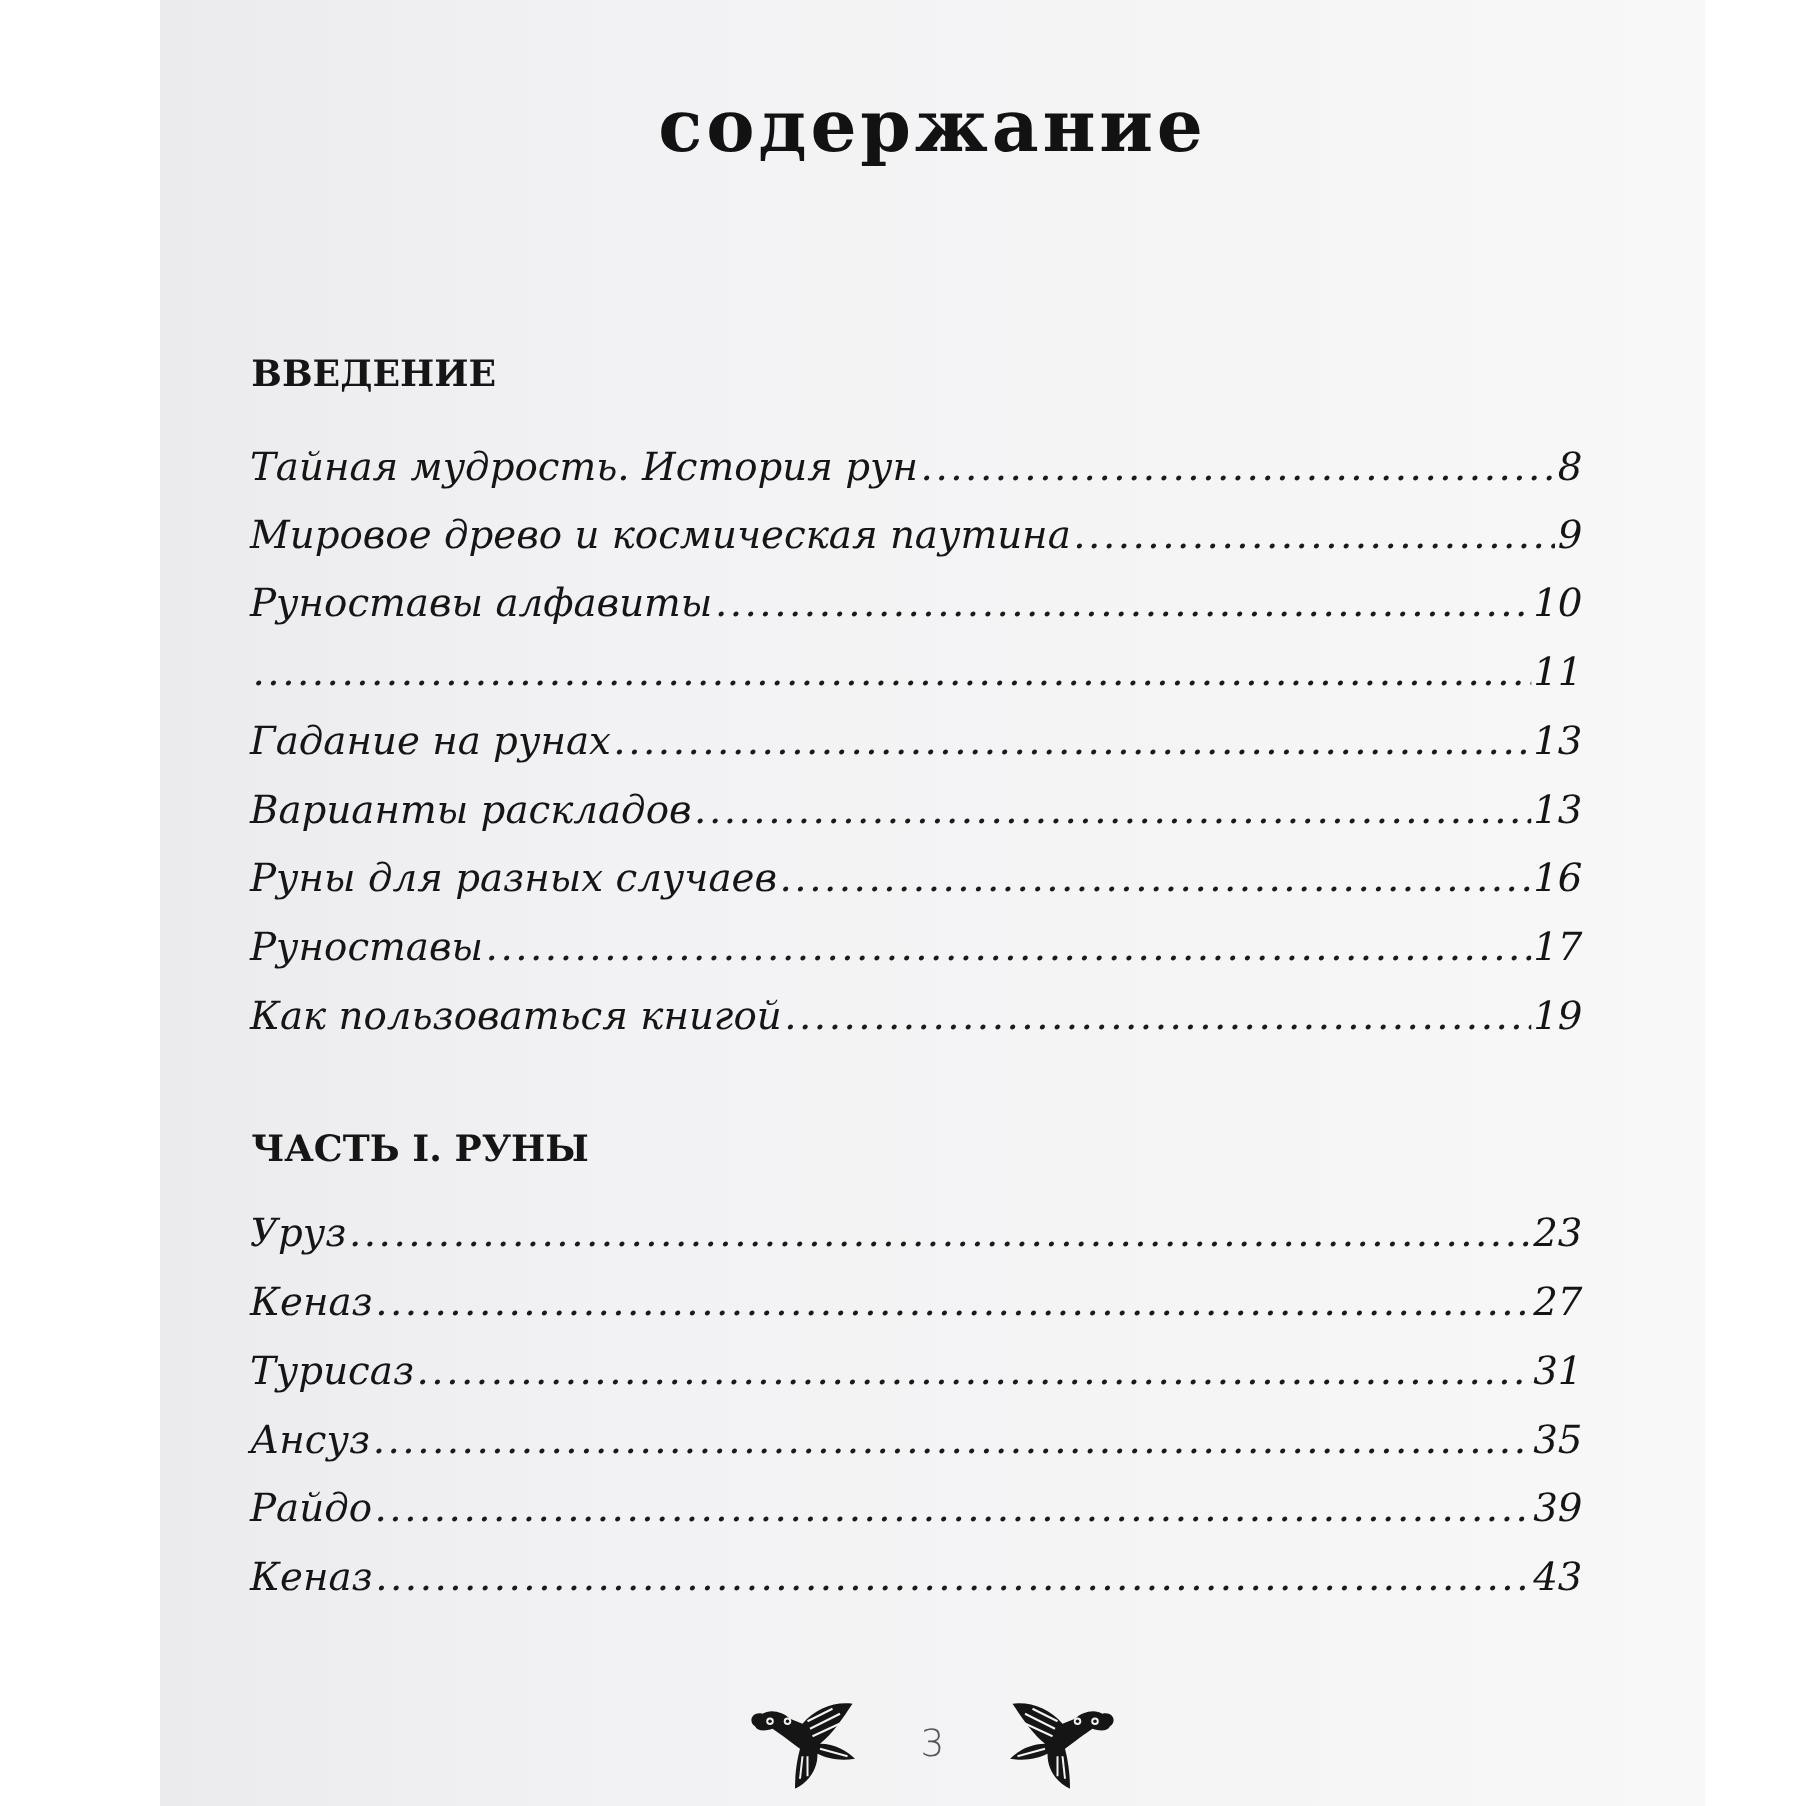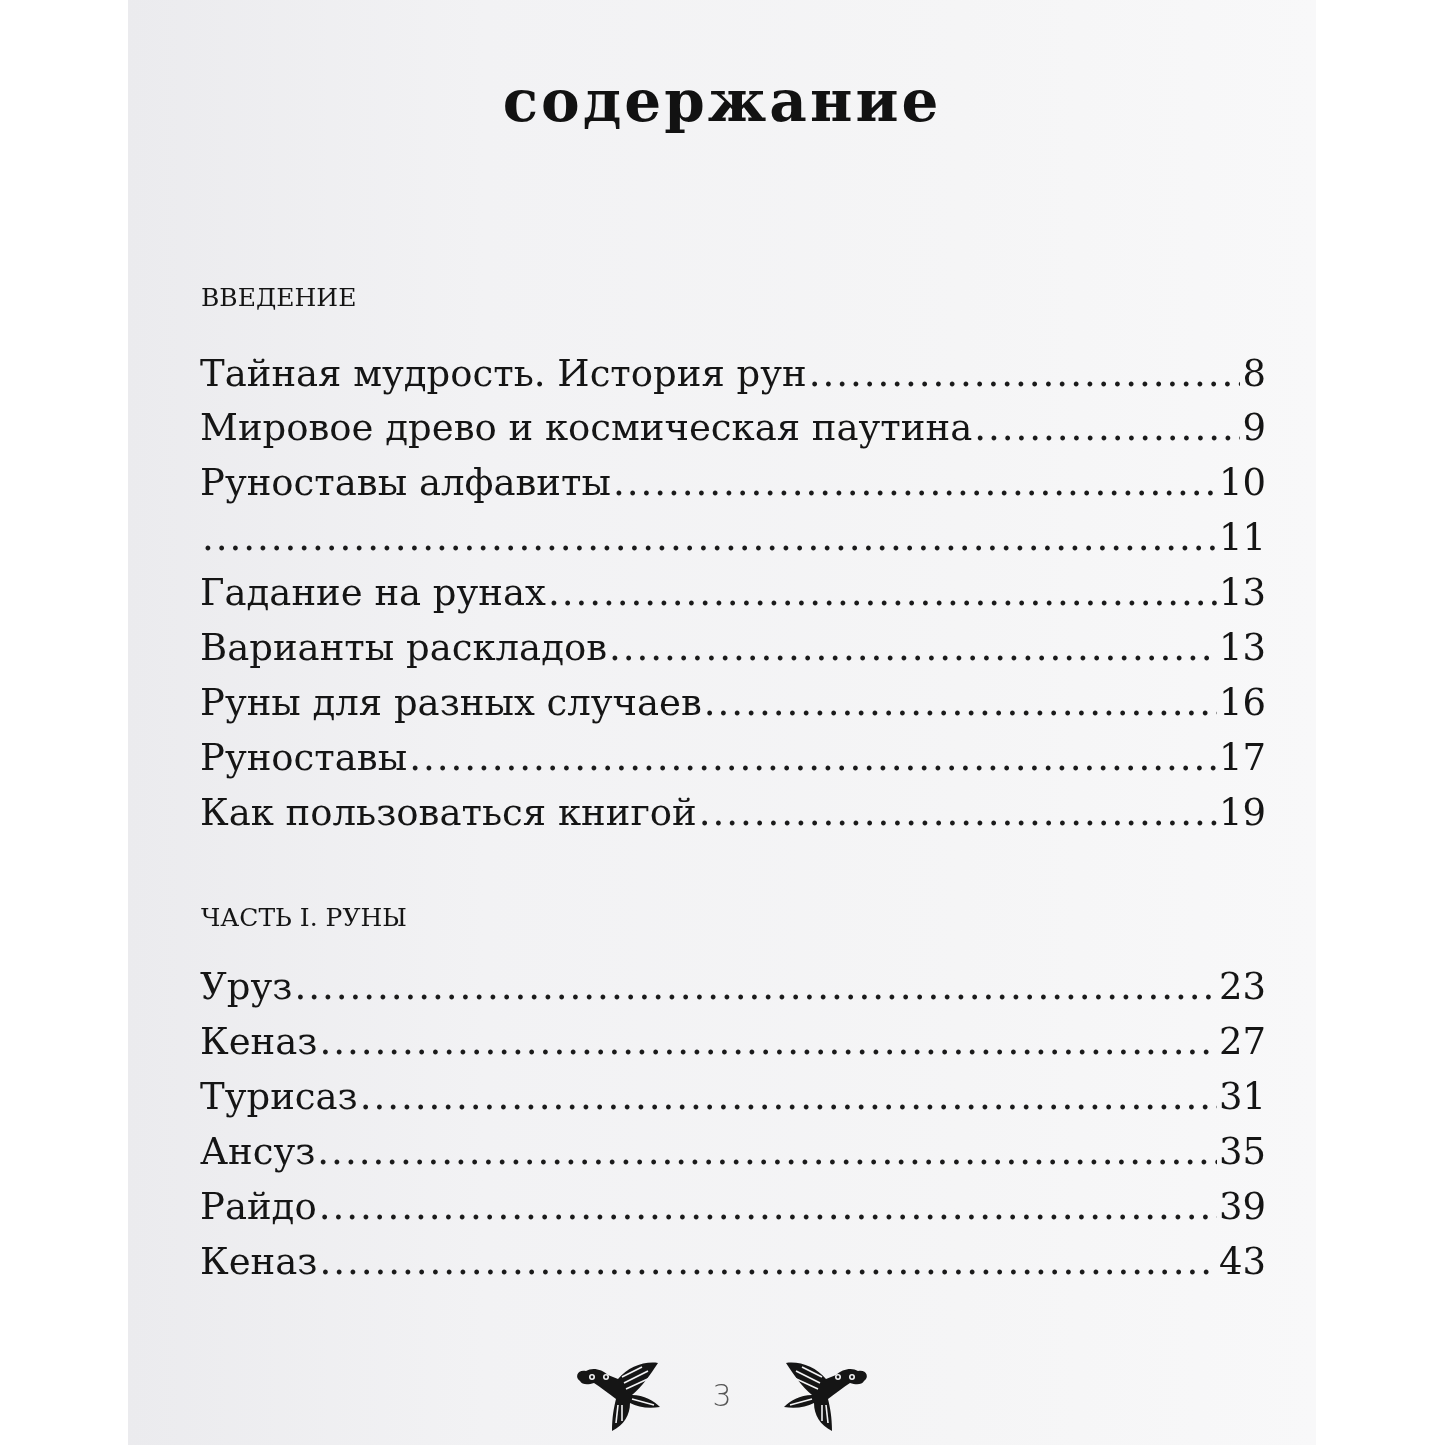--- a/index.html
+++ b/index.html
@@ -1,35 +1,36 @@
 <!DOCTYPE html>
 <html><head>
   <meta charset="utf-8">
   <style>
     html, body { margin:0; padding:0; background:#ffffff; }
     body { width:1445px; height:1445px; position:relative; overflow:hidden; }
     .page {
       position:absolute; left:128px; top:0; width:1188px; height:1445px;
       background: linear-gradient(90deg, #ebebee 0%, #f2f2f4 30%, #f5f5f6 70%, #f8f8f9 100%);
+      padding-left: 48px;
     }
     .title {
       position:absolute; left:0; right:0; top:72px; text-align:center;
       font-family:"DejaVu Serif", serif; font-weight:bold; font-size:58px;
       letter-spacing:3px; color:#121212; line-height:1;
       text-transform:lowercase;
     }
     .section {
       position:absolute; left:73px;
-      font-family:"DejaVu Serif", serif; font-weight:normal; font-size:25px; color:#151515;
+      font-family:"DejaVu Serif", serif; font-weight:bold; font-size:29px; color:#151515;
       line-height:1;
     }
     .entry {
       position:absolute; left:72px; width:1066px; height:40px;
       display:flex; align-items:flex-end;
-      font-family:"DejaVu Serif", serif; font-size:37px; color:#151515; line-height:40px;
+      font-family:"DejaVu Serif", serif; font-size:31px; color:#151515; line-height:40px;font-style:italic;
     }
     .entry .t { white-space:nowrap; }
     .entry .dots {
       flex:1; overflow:hidden; white-space:nowrap; margin:0 2px;
       letter-spacing:2px; color:#1a1a1a;
     }
     .entry .n { white-space:nowrap; }
     .footer {
       position:absolute; left:0; right:0; top:1360px; height:70px;
       display:flex; justify-content:center; align-items:center; gap:44px;

